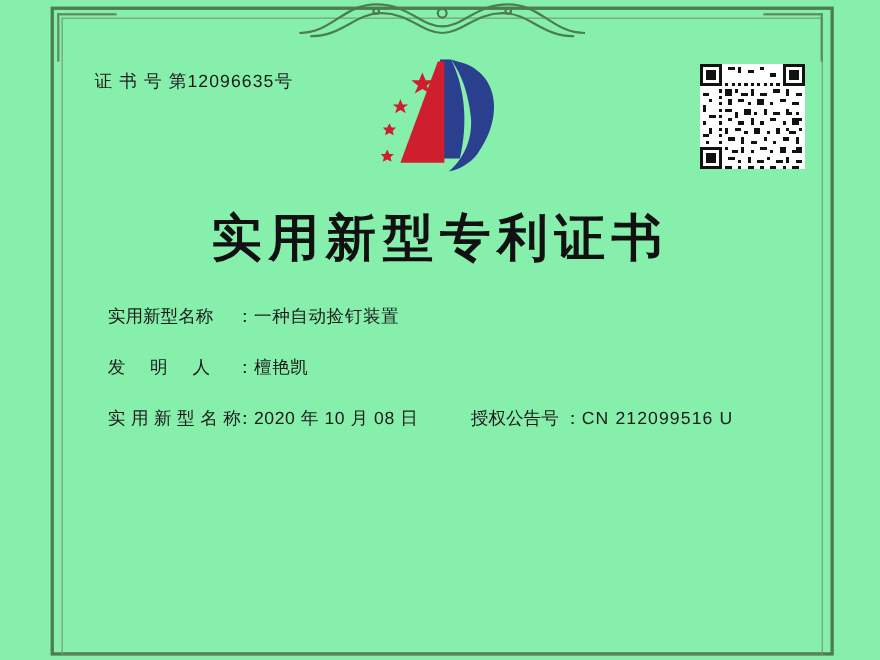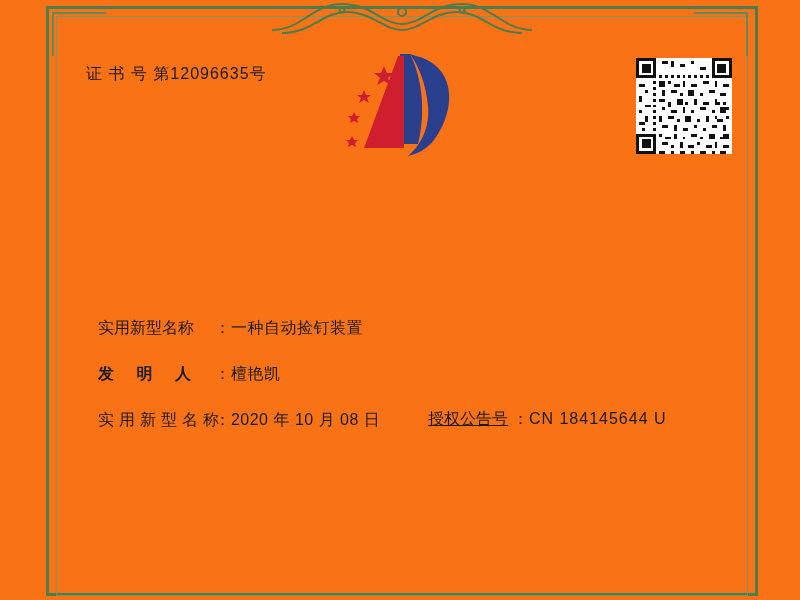--- a/index.html
+++ b/index.html
@@ -10,21 +10,21 @@
     width: 800px;
     height: 600px;
     overflow: hidden;
     background: #ffffff;
     font-family: "Liberation Sans", sans-serif;
   }
   .page {
     position: relative;
     width: 800px;
     height: 600px;
-    background: #f97316;
+    background: #86efac;
     overflow: hidden;
   }
 
   
   .border-outer {
     position: absolute;
     left: 46px;
     top: 6px;
     width: 712px;
     height: 590px;
@@ -114,45 +114,43 @@
     height: 46px;
     font-size: 16px;
     color: #1b1b1b;
     white-space: nowrap;
   }
   .field-label {
     display: inline-block;
     width: 112px;
     letter-spacing: 0px;
   }
-  .field-label.sp1 { letter-spacing: 9px; font-weight: bold; }
+  .field-label.sp1 { letter-spacing: 9px; }
   .field-label.sp2 { letter-spacing: 5px; }
   .field-label.sp3 { letter-spacing: 16px; }
   .field-colon {
     display: inline-block;
     width: 12px;
   }
   .field-value {
     display: inline-block;
     letter-spacing: 0.5px;
-    margin-top: 40px;
   }
   .field-value.mono-ish {
     letter-spacing: 1px;
   }
   .right-pair {
     position: absolute;
     left: 330px;
     top: 0;
     font-size: 16px;
     white-space: nowrap;
   }
   .right-pair .field-label {
     width: auto;
-    text-decoration: underline;
   }
 </style>
 </head>
 <body>
 
 <div class="page">
 
   <div class="border-outer"></div>
   <div class="border-inner"></div>
   <div class="corner-orn corner-tl"></div>
@@ -213,20 +211,21 @@
       <path d="M8 20h1v2H8zM11 20h2v1h-2zM14 21h1v1h-1zM17 20h2v2h-2zM21 21h1v1h-1zM24 20h1v2h-1zM28 21h2v1h-2zM31 20h1v1h-1z"></path>
       <path d="M9 23h2v1H9zM13 23h1v2h-1zM16 24h2v1h-2zM20 23h1v1h-1zM23 24h1v1h-1zM26 23h2v1h-2zM30 23h1v2h-1z"></path>
       <path d="M8 26h1v1H8zM10 27h2v1h-2zM13 26h1v2h-1zM16 27h1v1h-1zM19 26h2v1h-2zM22 27h1v1h-1zM25 26h2v2h-2zM29 27h2v1h-2z"></path>
       <path d="M9 29h2v1H9zM12 30h1v1h-1zM15 29h1v2h-1zM18 30h2v1h-2zM21 29h1v1h-1zM24 30h2v1h-2zM27 29h1v2h-1zM30 30h2v1h-2z"></path>
       <path d="M8 32h2v1H8zM12 32h1v1h-1zM15 32h2v1h-2zM19 32h1v1h-1zM22 32h2v1h-2zM26 32h1v1h-1zM29 32h2v1h-2z"></path>
       <path d="M26 11h1v1h-1zM28 15h1v1h-1zM31 17h1v1h-1zM27 20h1v1h-1zM30 26h2v2h-2z"></path>
       <path d="M1 9h2v1H1zM3 11h1v1H3zM1 13h1v2H1zM3 16h2v1H3zM1 18h1v1H1zM3 20h1v2H3zM1 22h2v1H1zM2 24h1v1H2z"></path>
     </g>
   </svg>
 
+  <div class="title">实用新型专利证书</div>
 
   <div class="fields">
 
     <div class="field-row">
       <span class="field-label">实用新型名称</span>
       <span class="field-colon">：</span>
       <span class="field-value">一种自动捡钉装置</span>
     </div>
 
     <div class="field-row">
@@ -239,18 +238,18 @@
 
 
 
     <div class="field-row">
       <span class="field-label sp2">实用新型名称</span>
       <span class="field-colon">：</span>
       <span class="field-value">2020 年 10 月 08 日</span>
       <span class="right-pair">
         <span class="field-label">授权公告号</span>
         <span class="field-colon">：</span>
-        <span class="field-value mono-ish">CN 184145644 U</span>
+        <span class="field-value mono-ish">CN 212099516 U</span>
       </span>
     </div>
 
   </div>
 </div>
 
 </body></html>

